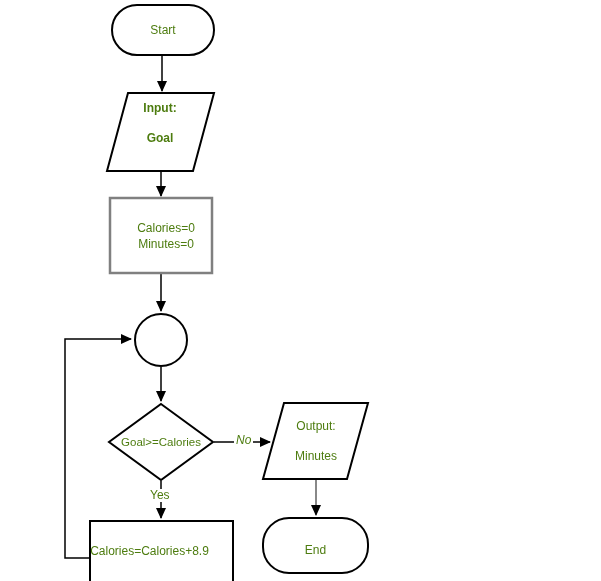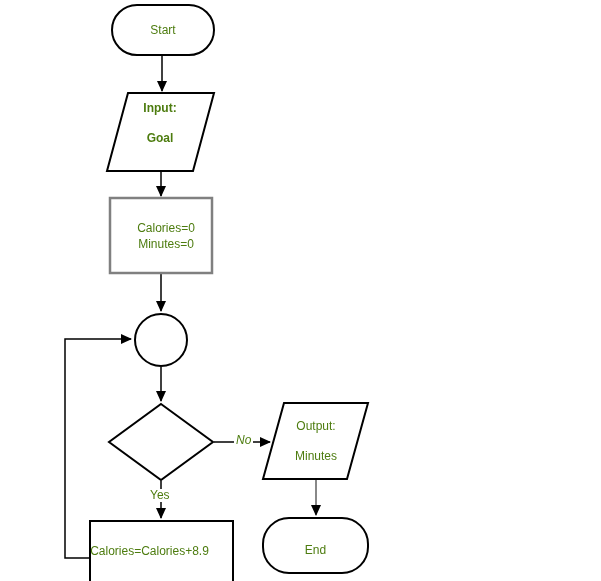--- a/index.html
+++ b/index.html
@@ -96,20 +96,23 @@
   <div class="lbl gap" style="left:110px; top:93px; width:100px; height:60px;font-weight:bold;">
     <div>Input:</div>
     <div>Goal</div>
   </div>
 
   <div class="lbl" style="left:125px; top:198px; width:82px; height:75px;">
     <div>Calories=0</div>
     <div>Minutes=0</div>
   </div>
 
+  <div class="lbl" style="left:109px; top:404px; width:104px; height:76px; font-size:11.5px;">
+    <div>Goal&gt;=Calories</div>
+  </div>
 
   <div class="lbl gap" style="left:266px; top:403px; width:100px; height:76px;">
     <div>Output:</div>
     <div>Minutes</div>
   </div>
 
   <div class="lbl" style="left:263px; top:518px; width:105px; height:63px;">
     <div>End</div>
   </div>
 

